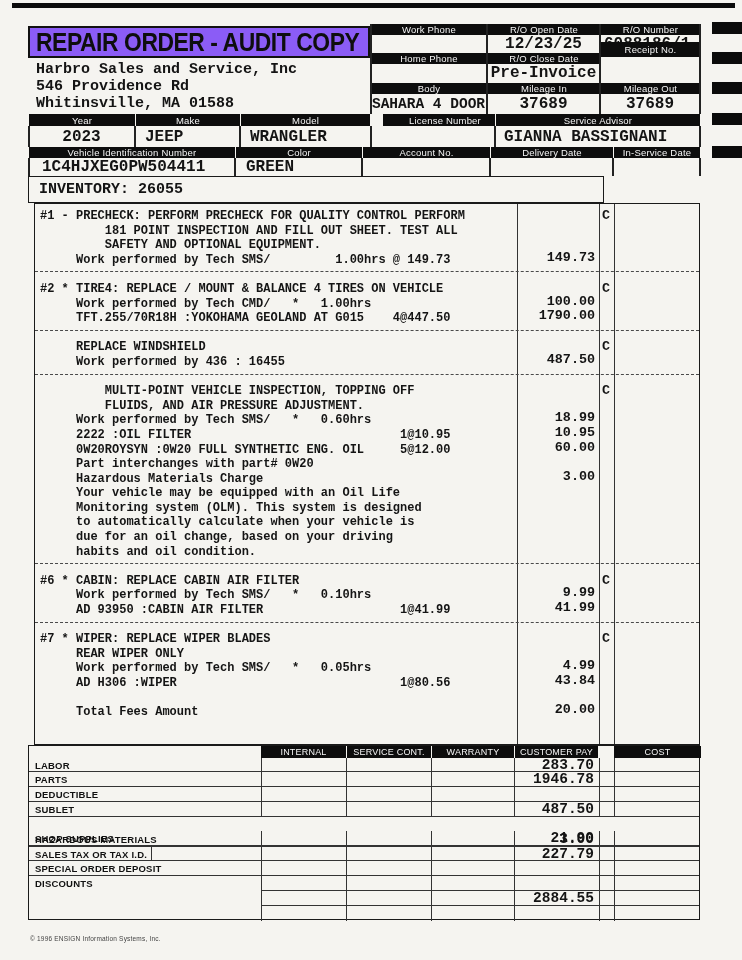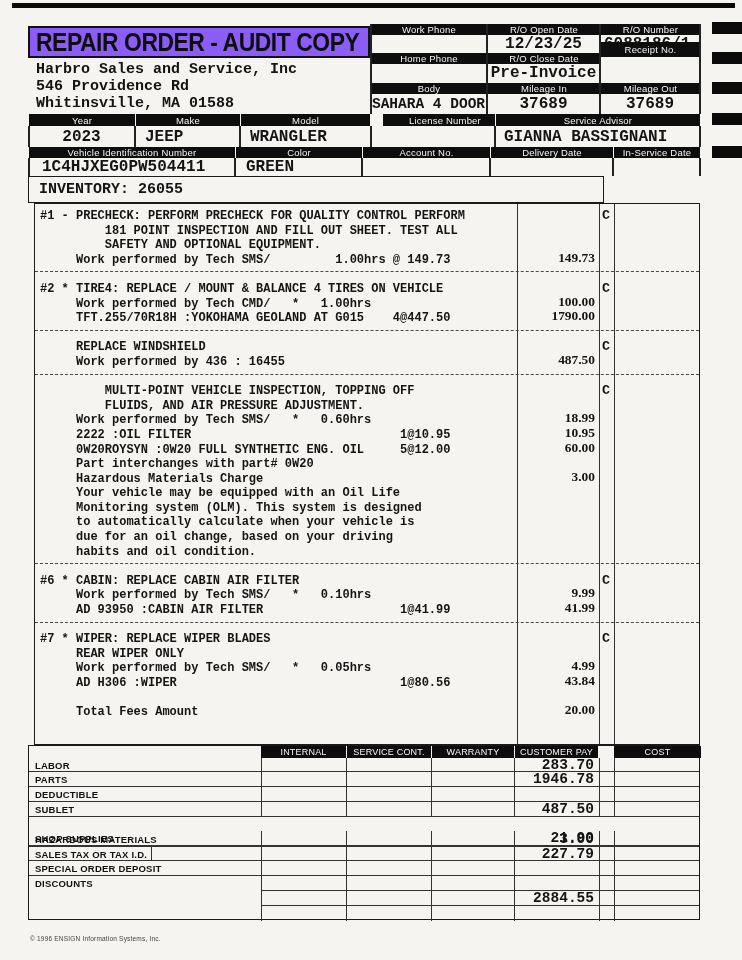--- a/index.html
+++ b/index.html
@@ -24,21 +24,21 @@
   .cellv{display:flex;align-items:center;justify-content:center;font-size:16px;box-sizing:border-box;white-space:pre;}
   .vline{width:1.5px;background:#222;}
   
   #inventory-box{left:28px;top:176px;width:576px;height:27px;border:1.5px solid #1a1a1a;box-sizing:border-box;}
   #inventory-box span{position:absolute;left:10px;top:4px;font-size:15px;white-space:pre;}
   
   #items-box{left:34px;top:203px;width:666px;height:542px;border:1.5px solid #1a1a1a;box-sizing:border-box;background:transparent;}
   .item{position:relative;}
   .iline{position:relative;height:14.6px;line-height:14.6px;padding-left:5px;box-sizing:border-box;}
   .iline .txt{white-space:pre;font-size:12px;}
-  .iline .amt{position:absolute;right:104px;top:0;font-size:13.4px;white-space:pre;font-family:Liberation Serif, serif;}
+  .iline .amt{position:absolute;right:104px;top:0;font-size:13.4px;white-space:pre;}
   .cflag{position:absolute;left:567px;top:1px;font-size:13.4px;}
   .sep{height:14.6px;position:relative;}
   .sep div{position:absolute;left:0;right:0;top:6px;border-top:1.6px dashed #4a4a4a;}
   .ivline{position:absolute;top:0;bottom:0;width:1px;background:#333;}
   
   #summary{left:28px;top:745px;width:672px;height:175px;border:1.5px solid #1a1a1a;box-sizing:border-box;}
   .sumhdr{position:absolute;top:0;height:11.5px;background:#0d0d0d;color:#f6f6f6;font-size:9px;letter-spacing:.2px;display:flex;align-items:center;justify-content:center;white-space:nowrap;}
   .srow{position:absolute;left:0;width:100%;height:14.9px;box-sizing:border-box;}
   .srow .lbl{position:absolute;left:6px;top:2px;font-size:9.5px;font-weight:700;letter-spacing:.2px;white-space:nowrap;color:#111;}
   .srow .val{position:absolute;right:105px;top:0px;font-size:14.5px;line-height:14.9px;white-space:pre;}

